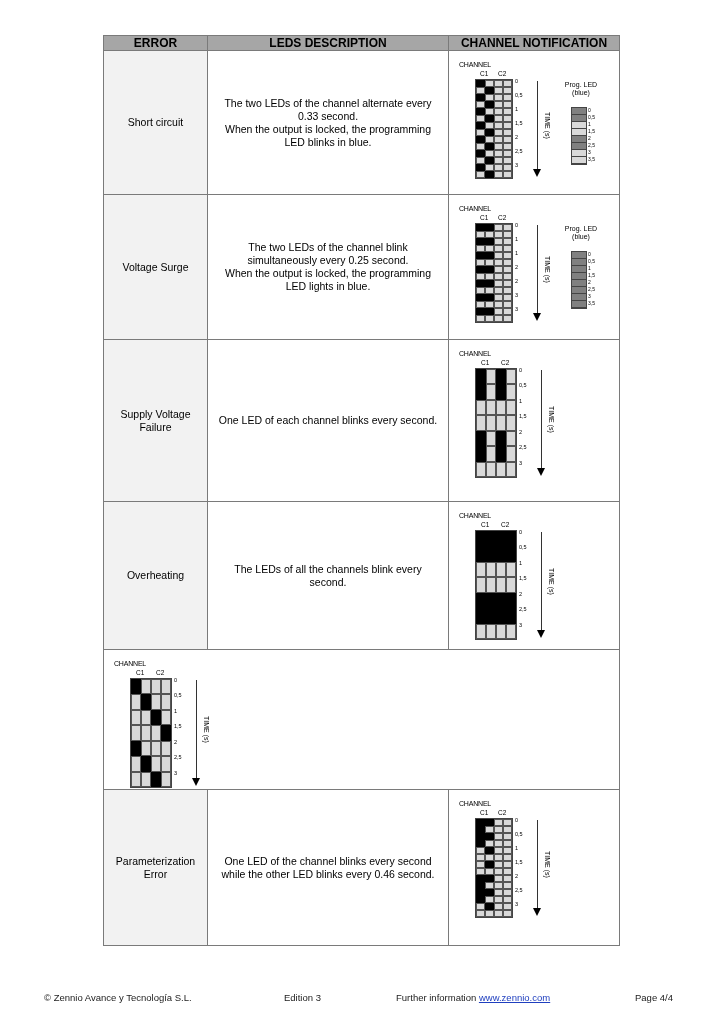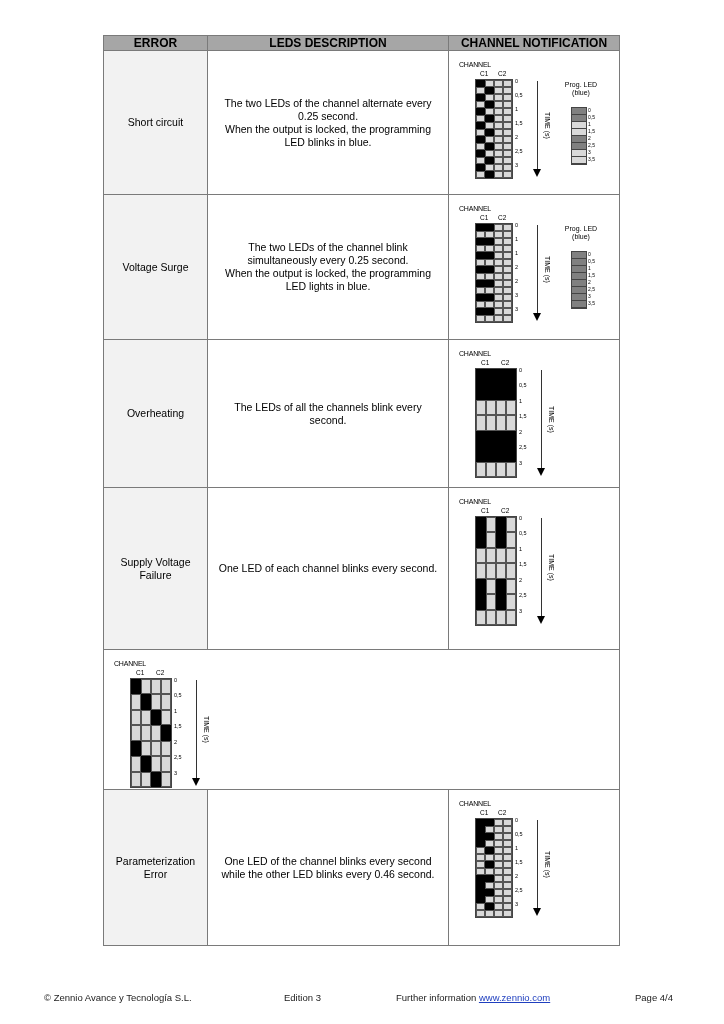--- a/index.html
+++ b/index.html
@@ -37,21 +37,21 @@
 
 <div class="tbl">
   <div class="hdr">
     <div class="c1">ERROR</div>
     <div class="c2">LEDS DESCRIPTION</div>
     <div class="c3">CHANNEL NOTIFICATION</div>
   </div>
   <div id="rows">
       <div class="row" style="height: 144px;">
         <div class="err c1">Short circuit</div>
-        <div class="desc c2" style="white-space: pre-line;">The two LEDs of the channel alternate every 0.25 second.
+        <div class="desc c2" style="white-space: pre-line;">The two LEDs of the channel alternate every 0.33 second.
 When the output is locked, the programming LED blinks in blue.</div>
         <div class="vis c3">
           <div class="chan" style="left: 10px; top: 10px;">CHANNEL</div>
           <div class="clab" style="left: 31px; top: 19px;">C1</div>
           <div class="clab" style="left: 49px; top: 19px;">C2</div>
           <div class="grid" style="left: 26px; top: 28px; width: 36px; height: 98px;">
             <div class="cell on" style="left: 0px; top: 0px; width: 9px; height: 7px;"></div>
             <div class="cell" style="left: 9px; top: 0px; width: 9px; height: 7px;"></div>
             <div class="cell" style="left: 18px; top: 0px; width: 9px; height: 7px;"></div>
             <div class="cell" style="left: 27px; top: 0px; width: 9px; height: 7px;"></div>
@@ -231,20 +231,69 @@
           <div class="plab" style="left: 139px; top: 56px;">0</div>
           <div class="plab" style="left: 139px; top: 63px;">0,5</div>
           <div class="plab" style="left: 139px; top: 70px;">1</div>
           <div class="plab" style="left: 139px; top: 77px;">1,5</div>
           <div class="plab" style="left: 139px; top: 84px;">2</div>
           <div class="plab" style="left: 139px; top: 91px;">2,5</div>
           <div class="plab" style="left: 139px; top: 98px;">3</div>
           <div class="plab" style="left: 139px; top: 105px;">3,5</div>
         </div>
       </div>
+      <div class="row" style="height: 162px;">
+        <div class="err c1">Supply Voltage Failure</div>
+        <div class="desc c2" style="white-space: pre-line;">One LED of each channel blinks every second.</div>
+        <div class="vis c3">
+          <div class="chan" style="left: 10px; top: 10px;">CHANNEL</div>
+          <div class="clab" style="left: 32px; top: 19px;">C1</div>
+          <div class="clab" style="left: 52px; top: 19px;">C2</div>
+          <div class="grid" style="left: 26px; top: 28px; width: 40px; height: 108px;">
+            <div class="cell on" style="left: 0px; top: 0px; width: 10px; height: 15.4286px;"></div>
+            <div class="cell" style="left: 10px; top: 0px; width: 10px; height: 15.4286px;"></div>
+            <div class="cell on" style="left: 20px; top: 0px; width: 10px; height: 15.4286px;"></div>
+            <div class="cell" style="left: 30px; top: 0px; width: 10px; height: 15.4286px;"></div>
+            <div class="cell on" style="left: 0px; top: 15.4286px; width: 10px; height: 15.4286px;"></div>
+            <div class="cell" style="left: 10px; top: 15.4286px; width: 10px; height: 15.4286px;"></div>
+            <div class="cell on" style="left: 20px; top: 15.4286px; width: 10px; height: 15.4286px;"></div>
+            <div class="cell" style="left: 30px; top: 15.4286px; width: 10px; height: 15.4286px;"></div>
+            <div class="cell" style="left: 0px; top: 30.8571px; width: 10px; height: 15.4286px;"></div>
+            <div class="cell" style="left: 10px; top: 30.8571px; width: 10px; height: 15.4286px;"></div>
+            <div class="cell" style="left: 20px; top: 30.8571px; width: 10px; height: 15.4286px;"></div>
+            <div class="cell" style="left: 30px; top: 30.8571px; width: 10px; height: 15.4286px;"></div>
+            <div class="cell" style="left: 0px; top: 46.2857px; width: 10px; height: 15.4286px;"></div>
+            <div class="cell" style="left: 10px; top: 46.2857px; width: 10px; height: 15.4286px;"></div>
+            <div class="cell" style="left: 20px; top: 46.2857px; width: 10px; height: 15.4286px;"></div>
+            <div class="cell" style="left: 30px; top: 46.2857px; width: 10px; height: 15.4286px;"></div>
+            <div class="cell on" style="left: 0px; top: 61.7143px; width: 10px; height: 15.4286px;"></div>
+            <div class="cell" style="left: 10px; top: 61.7143px; width: 10px; height: 15.4286px;"></div>
+            <div class="cell on" style="left: 20px; top: 61.7143px; width: 10px; height: 15.4286px;"></div>
+            <div class="cell" style="left: 30px; top: 61.7143px; width: 10px; height: 15.4286px;"></div>
+            <div class="cell on" style="left: 0px; top: 77.1429px; width: 10px; height: 15.4286px;"></div>
+            <div class="cell" style="left: 10px; top: 77.1429px; width: 10px; height: 15.4286px;"></div>
+            <div class="cell on" style="left: 20px; top: 77.1429px; width: 10px; height: 15.4286px;"></div>
+            <div class="cell" style="left: 30px; top: 77.1429px; width: 10px; height: 15.4286px;"></div>
+            <div class="cell" style="left: 0px; top: 92.5714px; width: 10px; height: 15.4286px;"></div>
+            <div class="cell" style="left: 10px; top: 92.5714px; width: 10px; height: 15.4286px;"></div>
+            <div class="cell" style="left: 20px; top: 92.5714px; width: 10px; height: 15.4286px;"></div>
+            <div class="cell" style="left: 30px; top: 92.5714px; width: 10px; height: 15.4286px;"></div>
+          </div>
+          <div class="tlab" style="left: 70px; top: 27px;">0</div>
+          <div class="tlab" style="left: 70px; top: 42.4286px;">0,5</div>
+          <div class="tlab" style="left: 70px; top: 57.8571px;">1</div>
+          <div class="tlab" style="left: 70px; top: 73.2857px;">1,5</div>
+          <div class="tlab" style="left: 70px; top: 88.7143px;">2</div>
+          <div class="tlab" style="left: 70px; top: 104.143px;">2,5</div>
+          <div class="tlab" style="left: 70px; top: 119.571px;">3</div>
+          <div class="arrow" style="left: 92px; top: 30px; height: 100px;"></div>
+          <div class="arrowhead" style="left: 88px; top: 128px;"></div>
+          <div class="timelbl" style="left: 106px; top: 66px;">TIME (s)</div>
+        </div>
+      </div>
       <div class="row" style="height: 148px;">
         <div class="err c1">Overheating</div>
         <div class="desc c2" style="white-space: pre-line;">The LEDs of all the channels blink every second.</div>
         <div class="vis c3">
           <div class="chan" style="left: 10px; top: 10px;">CHANNEL</div>
           <div class="clab" style="left: 32px; top: 19px;">C1</div>
           <div class="clab" style="left: 52px; top: 19px;">C2</div>
           <div class="grid" style="left: 26px; top: 28px; width: 40px; height: 108px;">
             <div class="cell on" style="left: 0px; top: 0px; width: 10px; height: 15.4286px;"></div>
             <div class="cell on" style="left: 10px; top: 0px; width: 10px; height: 15.4286px;"></div>
@@ -263,69 +312,20 @@
             <div class="cell" style="left: 20px; top: 46.2857px; width: 10px; height: 15.4286px;"></div>
             <div class="cell" style="left: 30px; top: 46.2857px; width: 10px; height: 15.4286px;"></div>
             <div class="cell on" style="left: 0px; top: 61.7143px; width: 10px; height: 15.4286px;"></div>
             <div class="cell on" style="left: 10px; top: 61.7143px; width: 10px; height: 15.4286px;"></div>
             <div class="cell on" style="left: 20px; top: 61.7143px; width: 10px; height: 15.4286px;"></div>
             <div class="cell on" style="left: 30px; top: 61.7143px; width: 10px; height: 15.4286px;"></div>
             <div class="cell on" style="left: 0px; top: 77.1429px; width: 10px; height: 15.4286px;"></div>
             <div class="cell on" style="left: 10px; top: 77.1429px; width: 10px; height: 15.4286px;"></div>
             <div class="cell on" style="left: 20px; top: 77.1429px; width: 10px; height: 15.4286px;"></div>
             <div class="cell on" style="left: 30px; top: 77.1429px; width: 10px; height: 15.4286px;"></div>
-            <div class="cell" style="left: 0px; top: 92.5714px; width: 10px; height: 15.4286px;"></div>
-            <div class="cell" style="left: 10px; top: 92.5714px; width: 10px; height: 15.4286px;"></div>
-            <div class="cell" style="left: 20px; top: 92.5714px; width: 10px; height: 15.4286px;"></div>
-            <div class="cell" style="left: 30px; top: 92.5714px; width: 10px; height: 15.4286px;"></div>
-          </div>
-          <div class="tlab" style="left: 70px; top: 27px;">0</div>
-          <div class="tlab" style="left: 70px; top: 42.4286px;">0,5</div>
-          <div class="tlab" style="left: 70px; top: 57.8571px;">1</div>
-          <div class="tlab" style="left: 70px; top: 73.2857px;">1,5</div>
-          <div class="tlab" style="left: 70px; top: 88.7143px;">2</div>
-          <div class="tlab" style="left: 70px; top: 104.143px;">2,5</div>
-          <div class="tlab" style="left: 70px; top: 119.571px;">3</div>
-          <div class="arrow" style="left: 92px; top: 30px; height: 100px;"></div>
-          <div class="arrowhead" style="left: 88px; top: 128px;"></div>
-          <div class="timelbl" style="left: 106px; top: 66px;">TIME (s)</div>
-        </div>
-      </div>
-      <div class="row" style="height: 162px;">
-        <div class="err c1">Supply Voltage Failure</div>
-        <div class="desc c2" style="white-space: pre-line;">One LED of each channel blinks every second.</div>
-        <div class="vis c3">
-          <div class="chan" style="left: 10px; top: 10px;">CHANNEL</div>
-          <div class="clab" style="left: 32px; top: 19px;">C1</div>
-          <div class="clab" style="left: 52px; top: 19px;">C2</div>
-          <div class="grid" style="left: 26px; top: 28px; width: 40px; height: 108px;">
-            <div class="cell on" style="left: 0px; top: 0px; width: 10px; height: 15.4286px;"></div>
-            <div class="cell" style="left: 10px; top: 0px; width: 10px; height: 15.4286px;"></div>
-            <div class="cell on" style="left: 20px; top: 0px; width: 10px; height: 15.4286px;"></div>
-            <div class="cell" style="left: 30px; top: 0px; width: 10px; height: 15.4286px;"></div>
-            <div class="cell on" style="left: 0px; top: 15.4286px; width: 10px; height: 15.4286px;"></div>
-            <div class="cell" style="left: 10px; top: 15.4286px; width: 10px; height: 15.4286px;"></div>
-            <div class="cell on" style="left: 20px; top: 15.4286px; width: 10px; height: 15.4286px;"></div>
-            <div class="cell" style="left: 30px; top: 15.4286px; width: 10px; height: 15.4286px;"></div>
-            <div class="cell" style="left: 0px; top: 30.8571px; width: 10px; height: 15.4286px;"></div>
-            <div class="cell" style="left: 10px; top: 30.8571px; width: 10px; height: 15.4286px;"></div>
-            <div class="cell" style="left: 20px; top: 30.8571px; width: 10px; height: 15.4286px;"></div>
-            <div class="cell" style="left: 30px; top: 30.8571px; width: 10px; height: 15.4286px;"></div>
-            <div class="cell" style="left: 0px; top: 46.2857px; width: 10px; height: 15.4286px;"></div>
-            <div class="cell" style="left: 10px; top: 46.2857px; width: 10px; height: 15.4286px;"></div>
-            <div class="cell" style="left: 20px; top: 46.2857px; width: 10px; height: 15.4286px;"></div>
-            <div class="cell" style="left: 30px; top: 46.2857px; width: 10px; height: 15.4286px;"></div>
-            <div class="cell on" style="left: 0px; top: 61.7143px; width: 10px; height: 15.4286px;"></div>
-            <div class="cell" style="left: 10px; top: 61.7143px; width: 10px; height: 15.4286px;"></div>
-            <div class="cell on" style="left: 20px; top: 61.7143px; width: 10px; height: 15.4286px;"></div>
-            <div class="cell" style="left: 30px; top: 61.7143px; width: 10px; height: 15.4286px;"></div>
-            <div class="cell on" style="left: 0px; top: 77.1429px; width: 10px; height: 15.4286px;"></div>
-            <div class="cell" style="left: 10px; top: 77.1429px; width: 10px; height: 15.4286px;"></div>
-            <div class="cell on" style="left: 20px; top: 77.1429px; width: 10px; height: 15.4286px;"></div>
-            <div class="cell" style="left: 30px; top: 77.1429px; width: 10px; height: 15.4286px;"></div>
             <div class="cell" style="left: 0px; top: 92.5714px; width: 10px; height: 15.4286px;"></div>
             <div class="cell" style="left: 10px; top: 92.5714px; width: 10px; height: 15.4286px;"></div>
             <div class="cell" style="left: 20px; top: 92.5714px; width: 10px; height: 15.4286px;"></div>
             <div class="cell" style="left: 30px; top: 92.5714px; width: 10px; height: 15.4286px;"></div>
           </div>
           <div class="tlab" style="left: 70px; top: 27px;">0</div>
           <div class="tlab" style="left: 70px; top: 42.4286px;">0,5</div>
           <div class="tlab" style="left: 70px; top: 57.8571px;">1</div>
           <div class="tlab" style="left: 70px; top: 73.2857px;">1,5</div>
           <div class="tlab" style="left: 70px; top: 88.7143px;">2</div>

